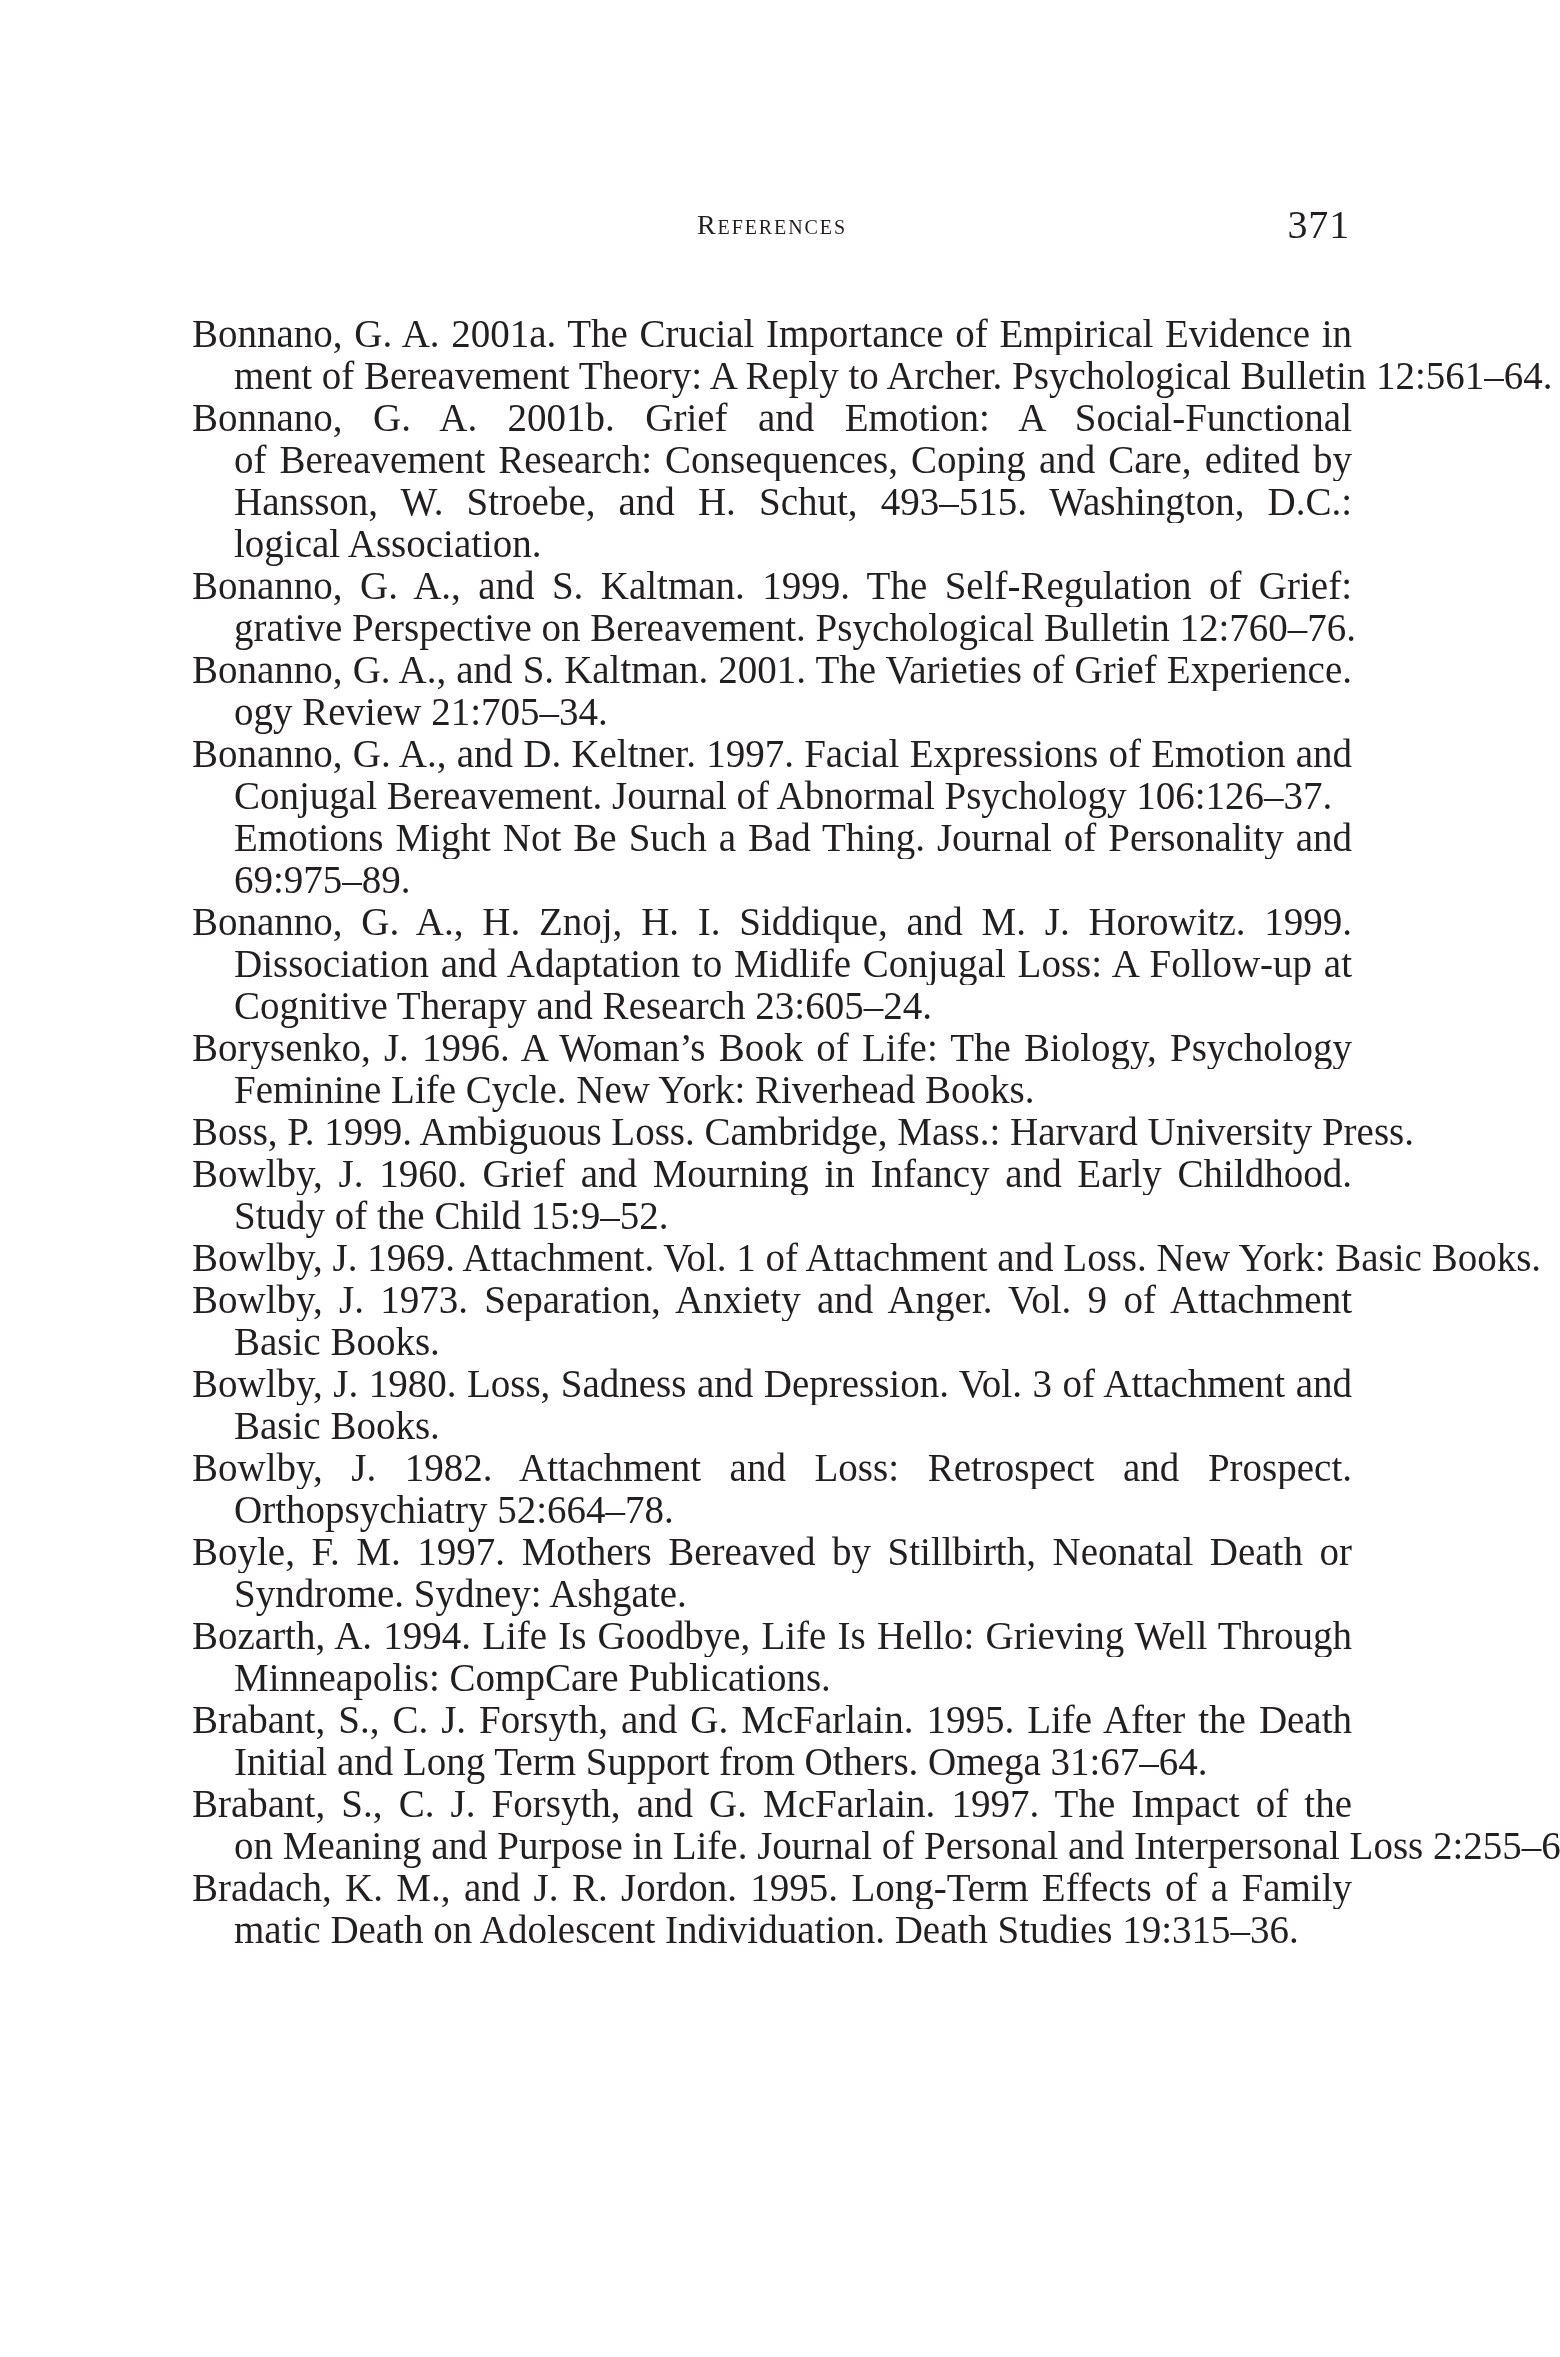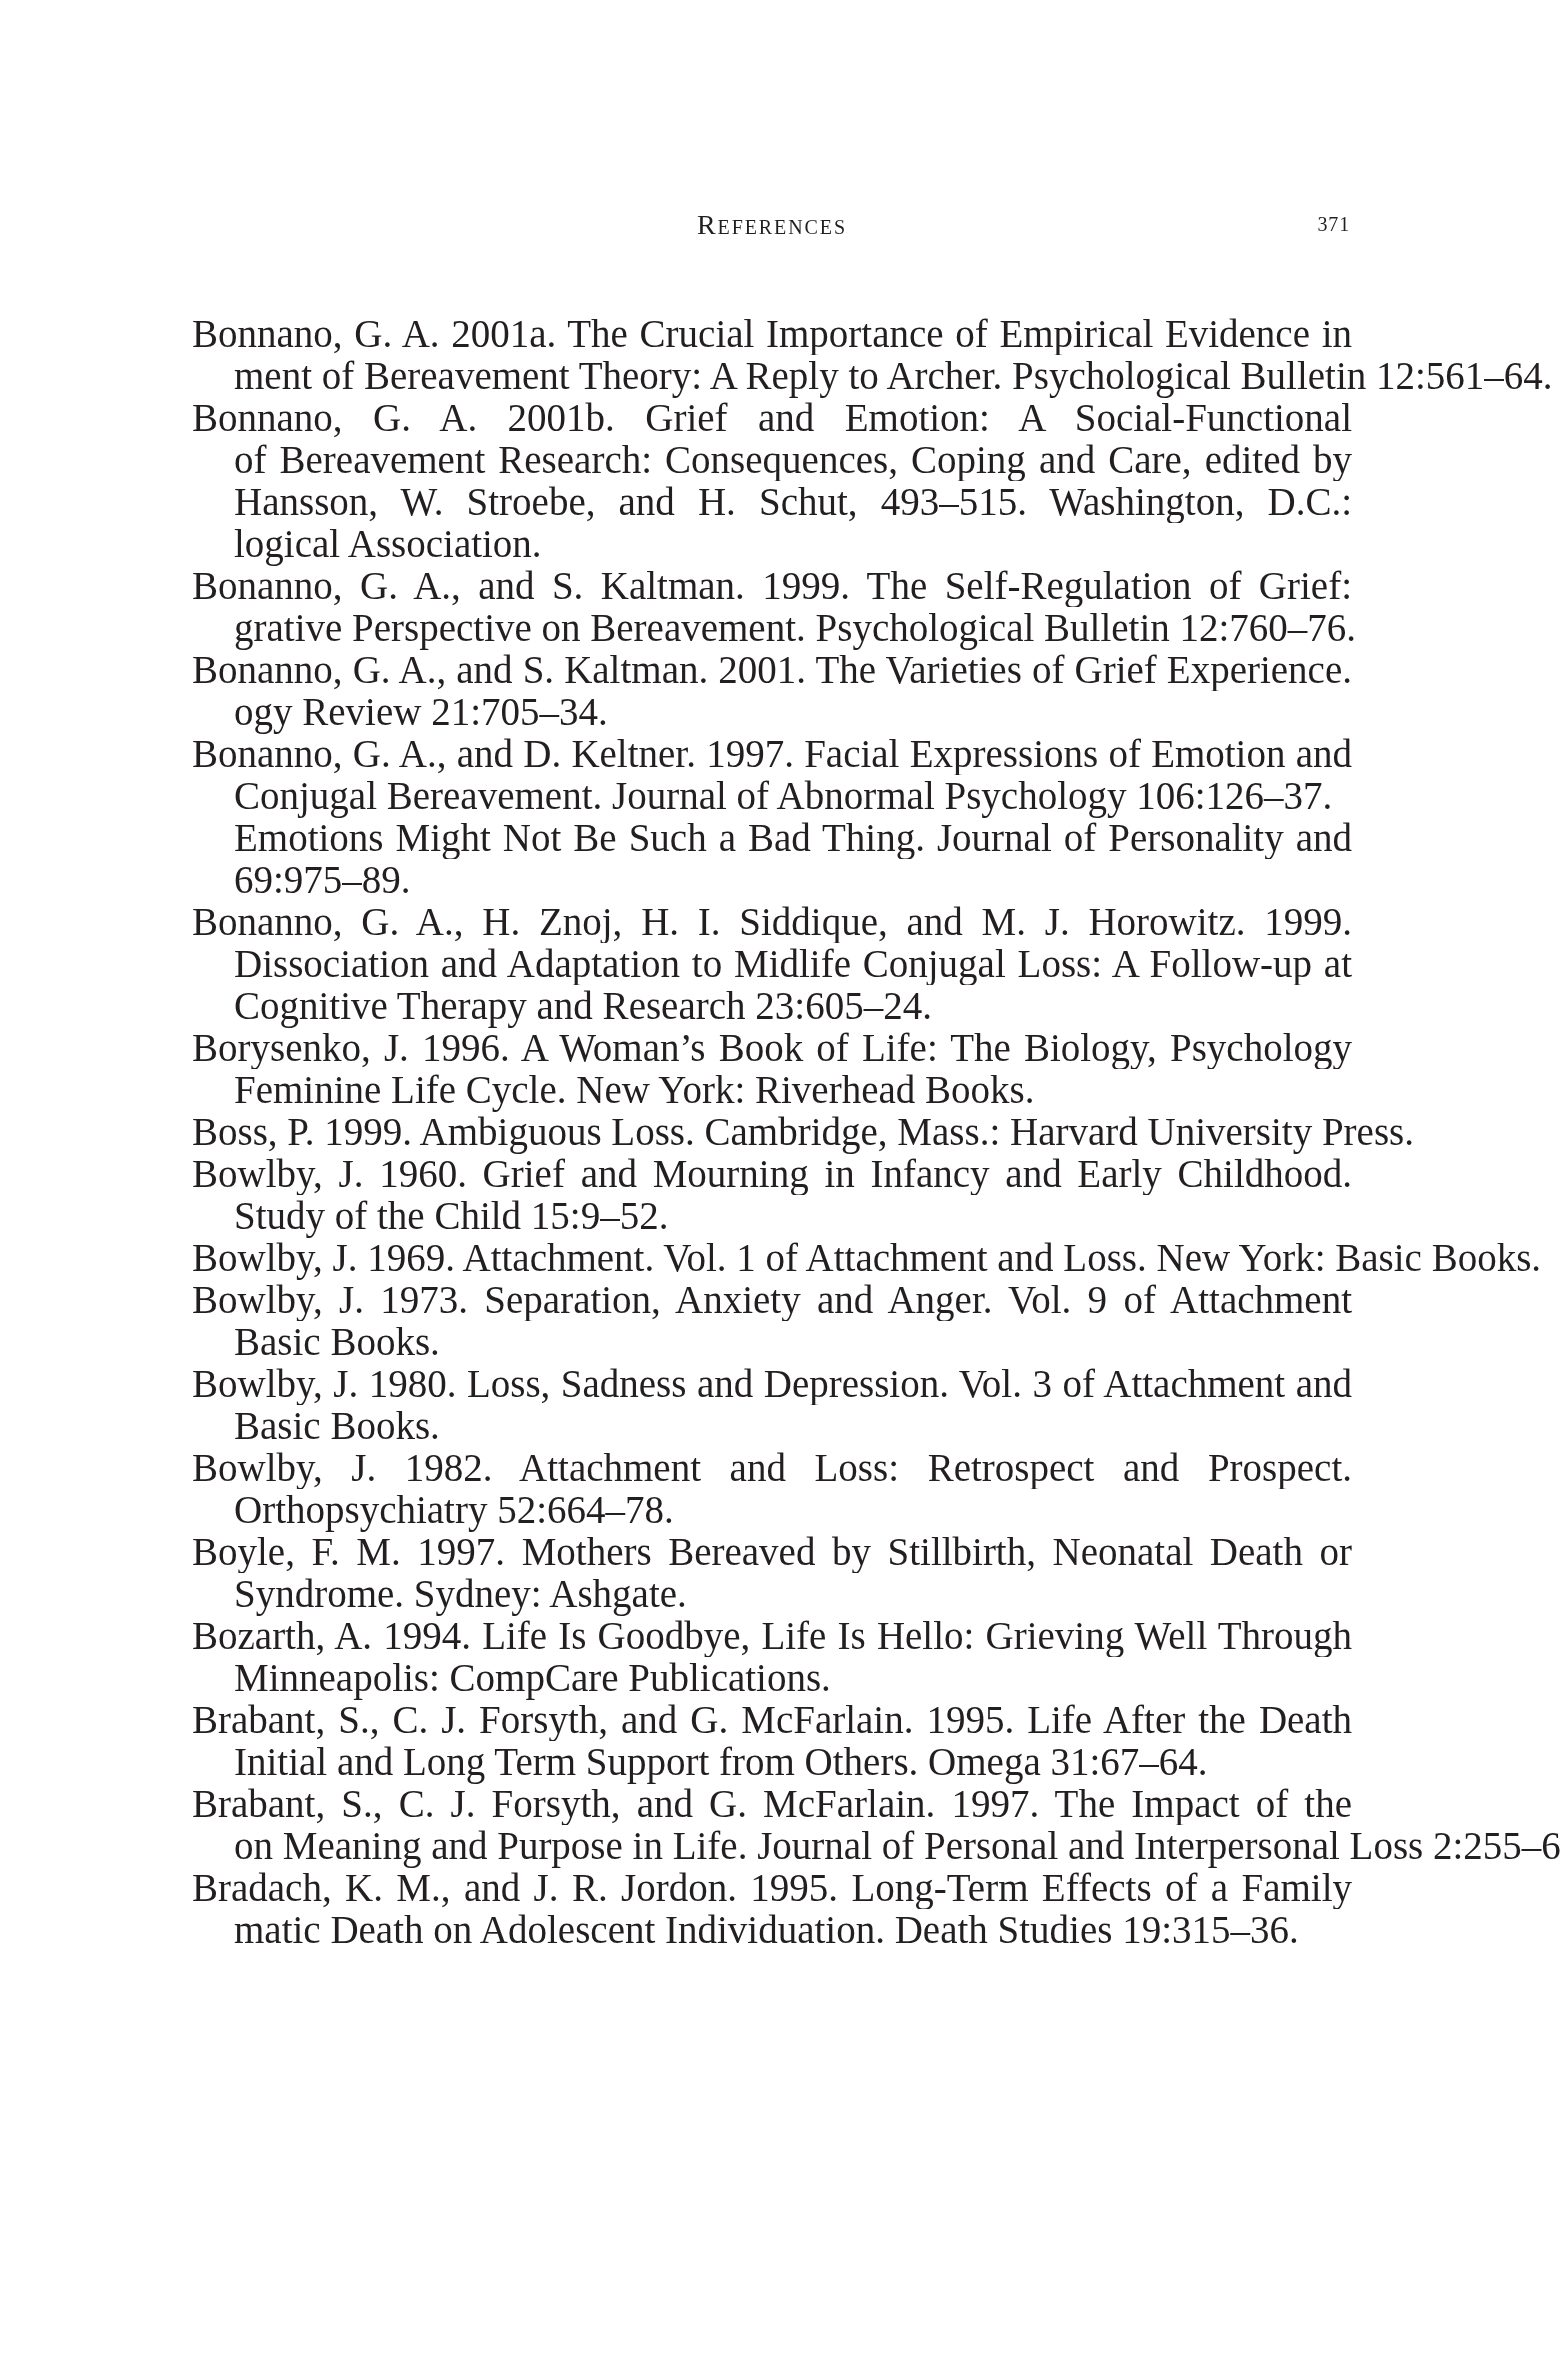--- a/index.html
+++ b/index.html
@@ -33,21 +33,21 @@
     text-align: center;
     font-size: 28px;
     font-variant: small-caps;
     letter-spacing: 1.9px;
     line-height: 37px;
   }
   .folio {
     position: absolute;
     right: 1.9px;
     top: 0;
-    font-size: 20px;
+    font-size: 40px;
     line-height: 37px;
     letter-spacing: 0.9px;
   }
   .refs {
     position: absolute;
     left: 192px;
     top: 268px;
     width: 1160px;
   }
   .entry { margin: 0; padding: 0; }

